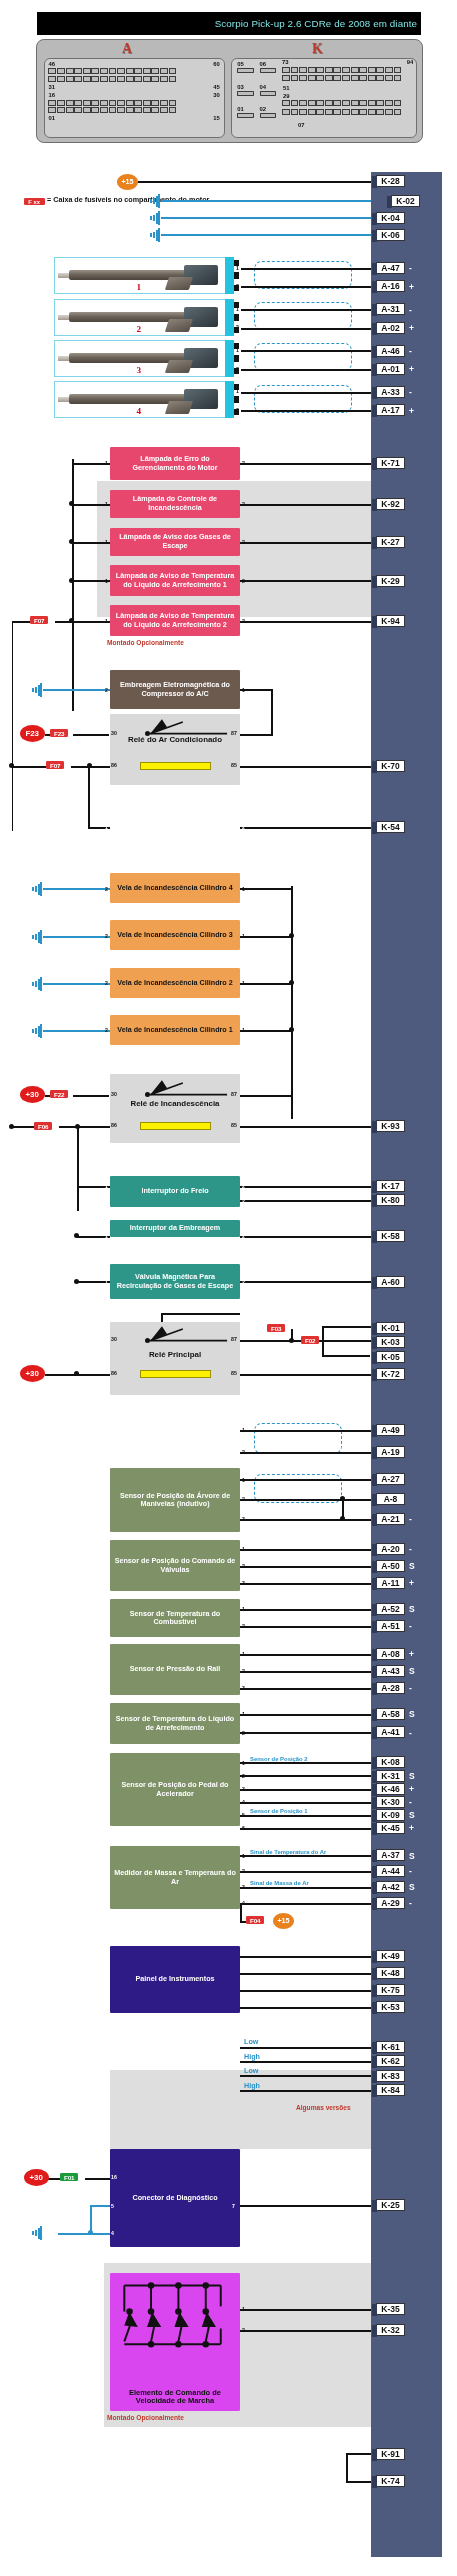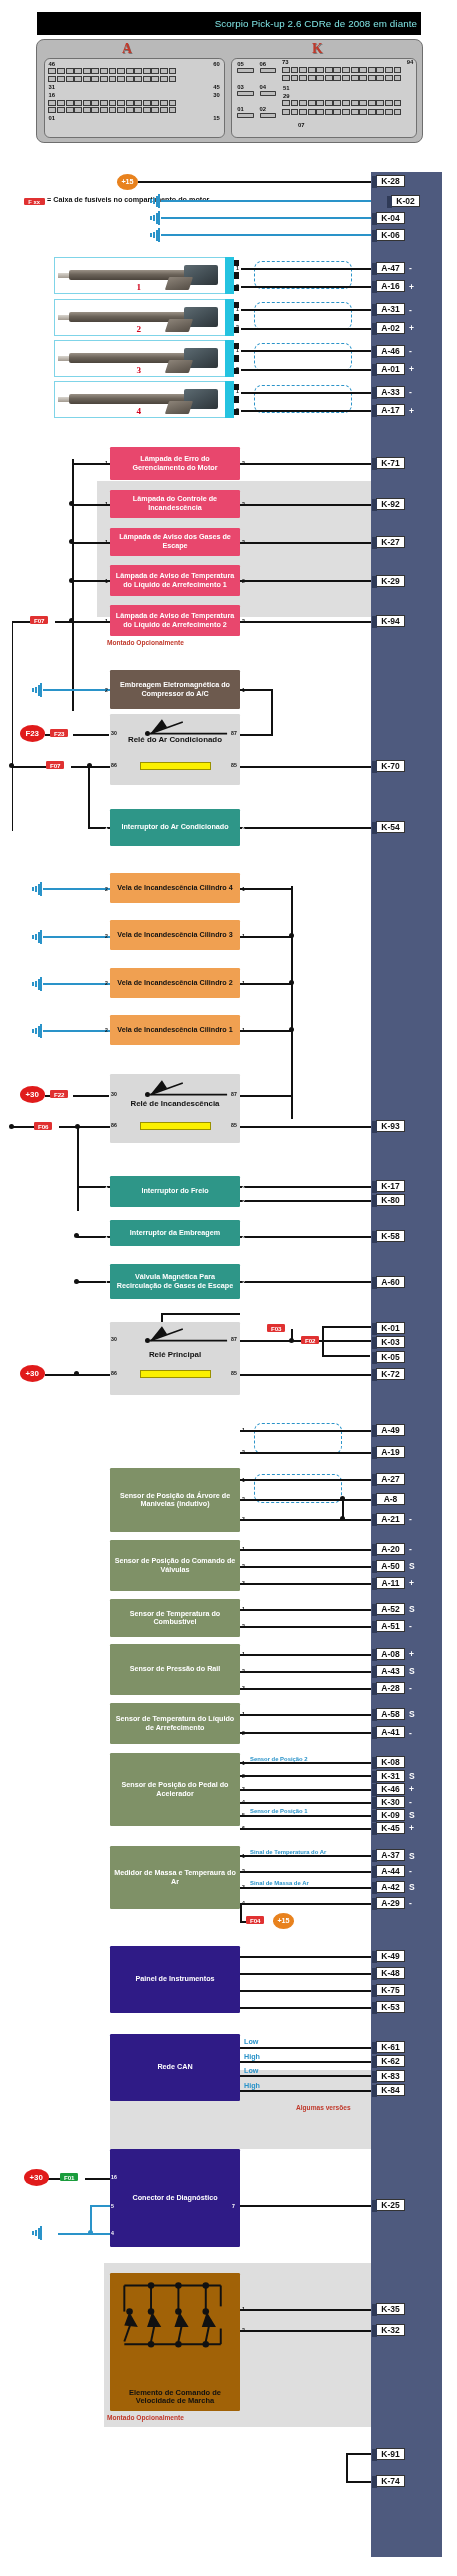--- a/index.html
+++ b/index.html
@@ -88,21 +88,21 @@
     position:absolute; color:#fff; font-size:7.2px; font-weight:bold;
     display:flex; align-items:center; justify-content:center; text-align:center;
     line-height:8.5px; padding:1.3px 3.9px; z-index:3; border-radius:1.3px;
   }
   .cbox.pink   { background:#e8476d; }
   .cbox.brown  { background:#6d5a4e; }
   .cbox.teal   { background:#2e9688; }
   .cbox.orange { background:#f0a051; color:#111; }
   .cbox.olive  { background:#7f9167; }
   .cbox.navy   { background:#2f1b86; }
-  .cbox.tan    { background:#a16207; color:#111; }
+  .cbox.tan    { background:#d946ef; color:#111; }
   .cbox.gray   { background:#d9d9d9; color:#111; }
 
   .ptag { position:absolute; font-size:5.2px; font-weight:bold; color:#111; z-index:6; }
   .ptag.wt { color:#fff; }
 
   
   .fuse {
     position:absolute; background:#e03131; color:#fff; font-size:6.2px; font-weight:bold;
     padding:0.7px 3.9px; border-radius:1.3px; z-index:6;
   }
@@ -562,23 +562,20 @@
   <div class="fuse" style="left:46px; top:761px;">F07</div>
   <div class="w" style="left:11.8px; top:766px; width:34px;"></div>
   <div class="dot" style="left:9.2px; top:763px;"></div>
   <div class="w" style="left:71px; top:766px; width:39px;"></div>
   <div class="dot" style="left:87px; top:763px;"></div>
   <div class="w" style="left:123px; top:766px; width:17px;"></div>
   <div class="w" style="left:210px; top:766px; width:161px;"></div>
   <div class="pinlab" style="left:376px; top:760px;">K-70</div>
   <div class="wv" style="left:88px; top:766px; height:62px;"></div>
 
-  <div class="cbox teal" style="left:110px; top:809px; width:130px; height:37px;">
-    <span>Interruptor do Ar Condicionado</span>
-  </div>
   <div class="ptag wt" style="left:105px; top:824px;">1</div>
   <div class="ptag wt" style="left:242px; top:824px;">2</div>
   <div class="w" style="left:88px; top:827px; width:21.6px;"></div>
   <div class="w" style="left:240px; top:827px; width:131px;"></div>
   <div class="pinlab" style="left:376px; top:821px;">K-54</div>
 
   <div class="wv" style="left:291px; top:886px; height:233px;"></div>
 
   <div class="cbox orange" style="left:110px; top:873px; width:130px; height:30px;">
     <span>Vela de Incandescência Cilindro 4</span>
@@ -674,21 +671,21 @@
   </div>
   <div class="ptag wt" style="left:105px; top:1183px;">1</div>
   <div class="ptag wt" style="left:242px; top:1183px;">2</div>
   <div class="w" style="left:77px; top:1186px; width:33px;"></div>
   <div class="w" style="left:240px; top:1186px; width:131px;"></div>
   <div class="pinlab" style="left:376px; top:1180px;">K-17</div>
   <div class="ptag wt" style="left:242px; top:1198px;">2</div>
   <div class="w" style="left:240px; top:1200px; width:131px;"></div>
   <div class="pinlab" style="left:376px; top:1194px;">K-80</div>
 
-  <div class="cbox teal" style="left:110px; top:1220px; width:130px; height:26px;">
+  <div class="cbox teal" style="left:110px; top:1220px; width:130px; height:17px;">
     <span>Interruptor da Embreagem</span>
   </div>
   <div class="ptag wt" style="left:105px; top:1233px;">1</div>
   <div class="ptag wt" style="left:242px; top:1233px;">2</div>
   <div class="w" style="left:77px; top:1236px; width:33px;"></div>
   <div class="dot" style="left:74px; top:1233px;"></div>
   <div class="w" style="left:240px; top:1236px; width:131px;"></div>
   <div class="pinlab" style="left:376px; top:1230px;">K-58</div>
 
   <div class="cbox teal" style="left:110px; top:1264px; width:130px; height:35px;">
@@ -881,23 +878,20 @@
   <div class="w" style="left:240px; top:1956px; width:131px;"></div>
   <div class="w" style="left:240px; top:1973px; width:131px;"></div>
   <div class="w" style="left:240px; top:1990px; width:131px;"></div>
   <div class="w" style="left:240px; top:2007px; width:131px;"></div>
   <div class="pinlab" style="left:376px; top:1950px;">K-49</div>
   <div class="pinlab" style="left:376px; top:1967px;">K-48</div>
   <div class="pinlab" style="left:376px; top:1984px;">K-75</div>
   <div class="pinlab" style="left:376px; top:2001px;">K-53</div>
 
   <div class="band" style="left:110px; top:2070px; width:261px; height:79px;"></div>
-  <div class="cbox navy" style="left:110px; top:2034px; width:130px; height:67px;">
-    <span>Rede CAN</span>
-  </div>
   <div class="bluenote" style="left:244px; top:2037px; font-size:7.2px;">Low</div>
   <div class="w" style="left:240px; top:2047px; width:131px;"></div>
   <div class="pinlab" style="left:376px; top:2041px;">K-61</div>
   <div class="bluenote" style="left:244px; top:2052px; font-size:7.2px;">High</div>
   <div class="w" style="left:240px; top:2061px; width:131px;"></div>
   <div class="pinlab" style="left:376px; top:2055px;">K-62</div>
   <div class="bluenote" style="left:244px; top:2066px; font-size:7.2px;">Low</div>
   <div class="w" style="left:240px; top:2075px; width:131px;"></div>
   <div class="pinlab" style="left:376px; top:2070px;">K-83</div>
   <div class="bluenote" style="left:244px; top:2081px; font-size:7.2px;">High</div>

